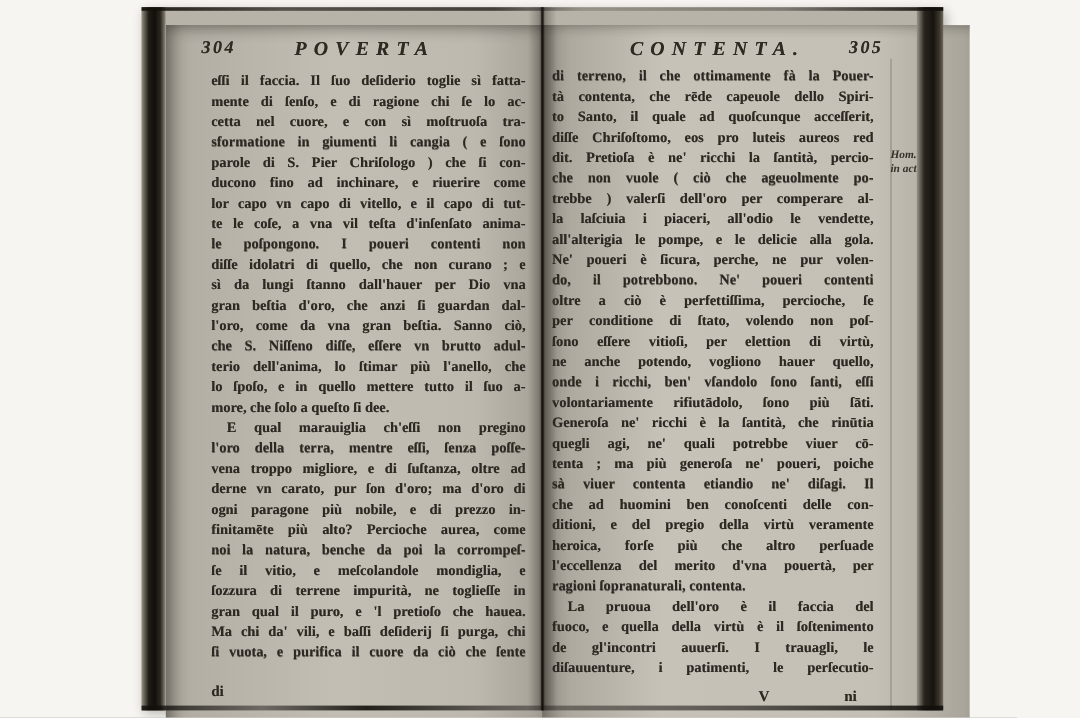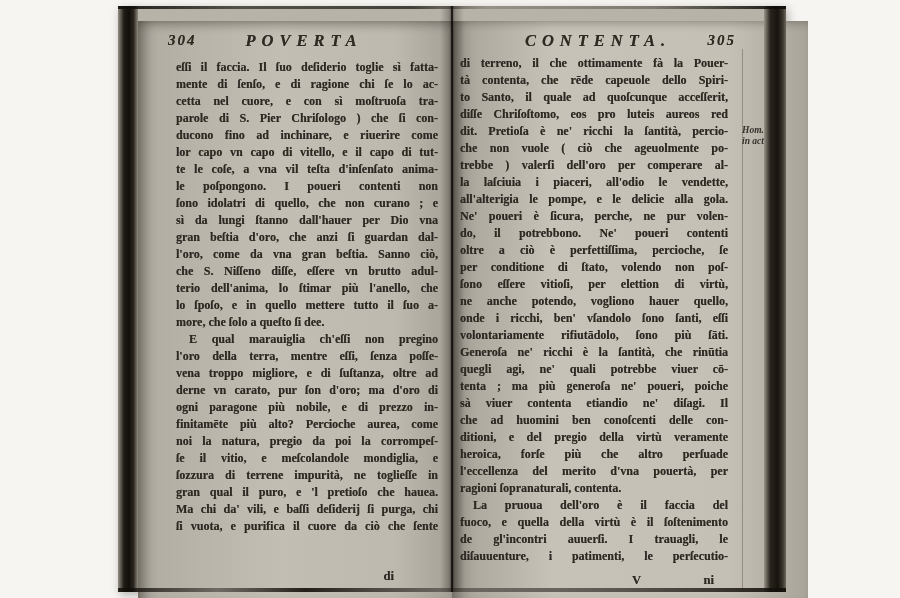--- a/index.html
+++ b/index.html
@@ -70,21 +70,21 @@
   .textblock-left  { left:38px; top:38px; width:262px; }
   .textblock-right { left:8px;  top:34px; width:268px; }
   .line {
     height:17px; overflow:hidden;
     text-align:justify; text-align-last:justify;
   }
   .line.pend   { text-align-last:left; }
   .line.pstart { text-indent:13px; }
   .catchword-row {
     position:absolute; left:38px; top:548px; width:262px; height:17px;
-    text-align:right; padding-right:44px; box-sizing:border-box;
+    padding-right:44px; box-sizing:border-box;
     font-size:12.5px; color:#2d2822; text-shadow:0.2px 0.2px 0.4px rgba(45,40,33,0.55);
   }
   .footer-row {
     position:absolute; left:8px; top:552px; width:268px; height:17px;
     font-size:12.5px; color:#2d2822; text-shadow:0.2px 0.2px 0.4px rgba(45,40,33,0.55);
   }
   .signature { position:absolute; left:172px; }
   .catchword { position:absolute; right:14px; }
   .margin-note {
     position:absolute; left:290px; top:104px; width:44px; z-index:5;
@@ -106,40 +106,41 @@
 
   <div class="page page-left">
     <div class="header header-left">
       <span class="pagenum pagenum-left">304</span>
       <span class="runtitle">POVERTA</span>
     </div>
     <div class="textblock textblock-left">
         <div class="line">eſſi il faccia. Il ſuo deſiderio toglie sì fatta-</div>
         <div class="line">mente di ſenſo, e di ragione chi ſe lo ac-</div>
         <div class="line">cetta nel cuore, e con sì moſtruoſa tra-</div>
+        <div class="line">sformatione in giumenti li cangia ( e ſono</div>
         <div class="line">parole di S. Pier Chriſologo ) che ſi con-</div>
         <div class="line">ducono fino ad inchinare, e riuerire come</div>
         <div class="line">lor capo vn capo di vitello, e il capo di tut-</div>
         <div class="line">te le coſe, a vna vil teſta d'inſenſato anima-</div>
         <div class="line">le poſpongono. I poueri contenti non</div>
-        <div class="line">ſono idolatri di quello, che non curano ; e</div>
+        <div class="line">diſſe idolatri di quello, che non curano ; e</div>
         <div class="line">sì da lungi ſtanno dall'hauer per Dio vna</div>
         <div class="line">gran beſtia d'oro, che anzi ſi guardan dal-</div>
         <div class="line">l'oro, come da vna gran beſtia. Sanno ciò,</div>
         <div class="line">che S. Niſſeno diſſe, eſſere vn brutto adul-</div>
         <div class="line">terio dell'anima, lo ſtimar più l'anello, che</div>
         <div class="line">lo ſpoſo, e in quello mettere tutto il ſuo a-</div>
         <div class="line pend">more, che ſolo a queſto ſi dee.</div>
         <div class="line pstart">E qual marauiglia ch'eſſi non pregino</div>
         <div class="line">l'oro della terra, mentre eſſi, ſenza poſſe-</div>
         <div class="line">vena troppo migliore, e di ſuſtanza, oltre ad</div>
         <div class="line">derne vn carato, pur ſon d'oro; ma d'oro di</div>
         <div class="line">ogni paragone più nobile, e di prezzo in-</div>
         <div class="line">finitamēte più alto? Percioche aurea, come</div>
-        <div class="line">noi la natura, pregio da poi la corrompeſ-</div>
+        <div class="line">noi la natura, benche da poi la corrompeſ-</div>
         <div class="line">ſe il vitio, e meſcolandole mondiglia, e</div>
         <div class="line">ſozzura di terrene impurità, ne toglieſſe in</div>
         <div class="line">gran qual il puro, e 'l pretioſo che hauea.</div>
         <div class="line">Ma chi da' vili, e baſſi deſiderij ſi purga, chi</div>
         <div class="line">ſi vuota, e purifica il cuore da ciò che ſente</div>
       </div>
     <div class="catchword-row">di</div>
     <div class="stain-bl"></div>
   </div>
 

